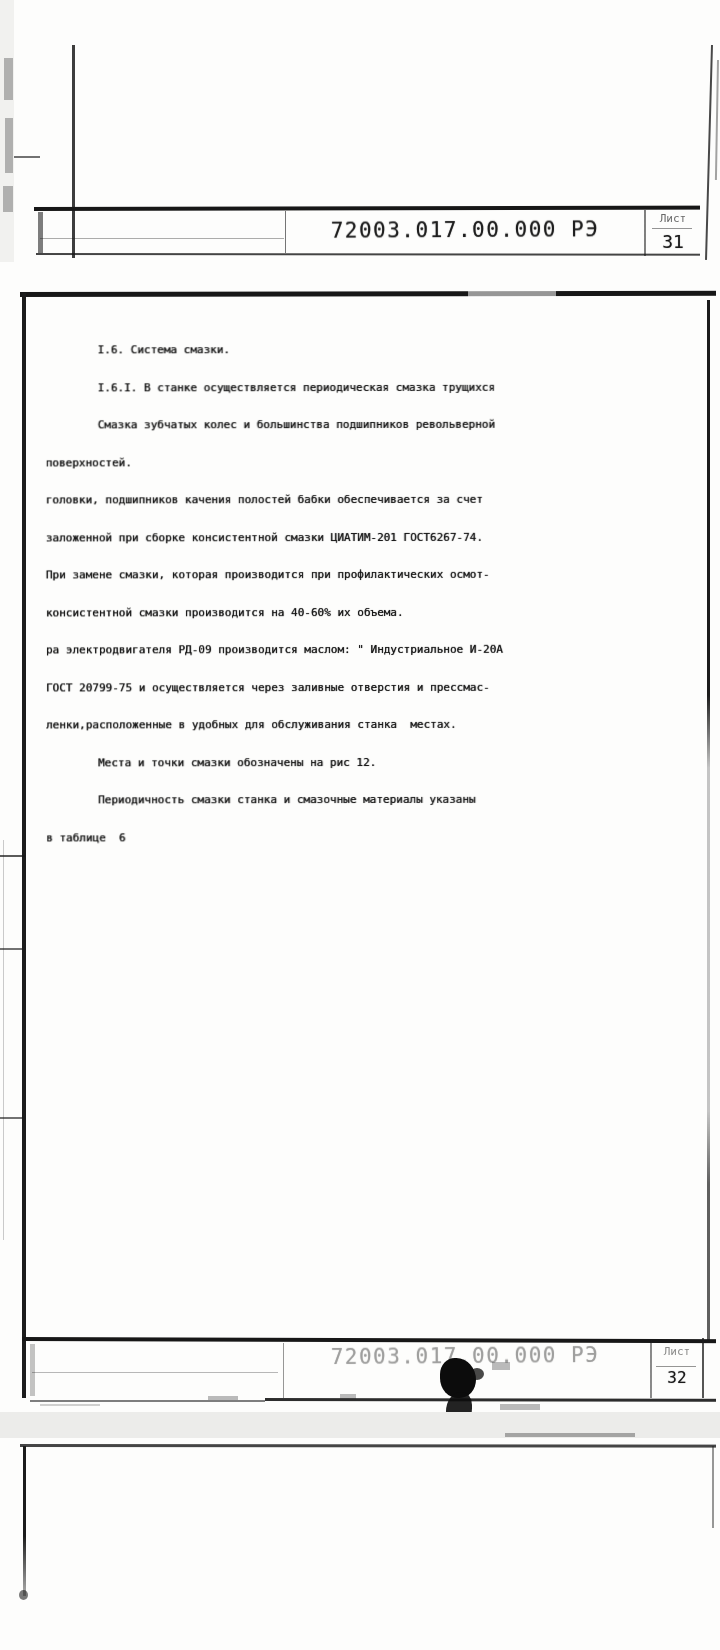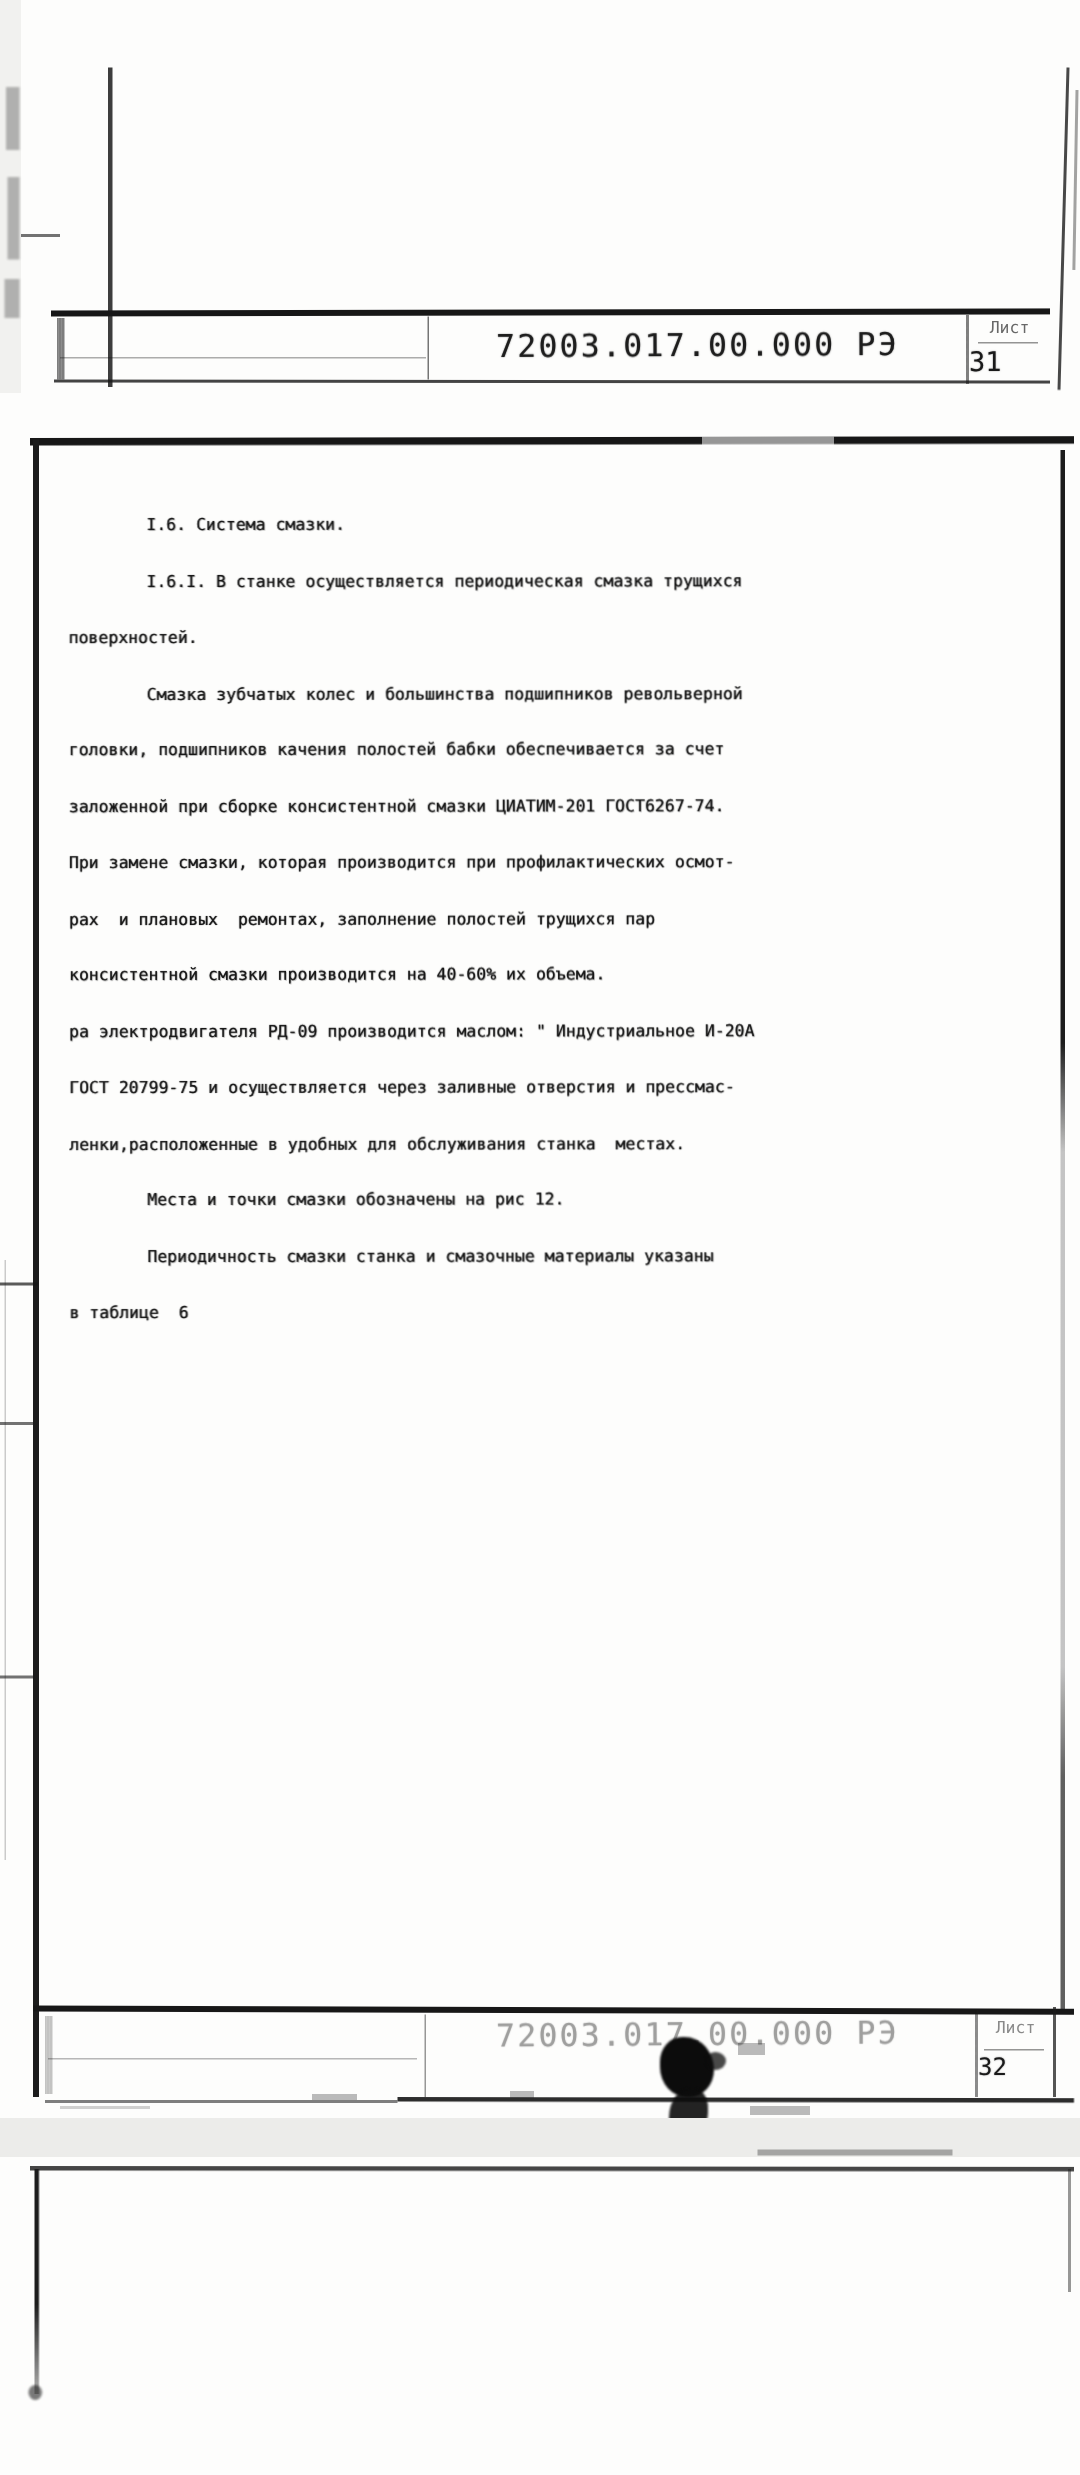--- a/index.html
+++ b/index.html
@@ -23,21 +23,21 @@
   .stamp-cell .lbl{
     position:absolute;bottom:1px;left:0;right:0;text-align:center;
     font-size:8.5px;letter-spacing:0;color:#222;opacity:.6;filter:blur(.3px);white-space:nowrap;overflow:hidden;
   }
   .stamp-cell .dash{position:absolute;top:10px;left:15%;height:2px;background:#2e2e2e;opacity:.55;filter:blur(.4px);}
   .docnum{
     position:absolute;text-align:center;font-size:21px;letter-spacing:1.5px;
     color:#1d1d1d;text-shadow:0 0 1px rgba(0,0,0,.55);filter:blur(.25px);white-space:nowrap;
   }
   .sheet-label{position:absolute;text-align:center;font-size:11px;color:#2a2a2a;filter:blur(.35px);}
-  .sheet-num{position:absolute;font-size:18px;color:#1a1a1a;text-shadow:0 0 1px rgba(0,0,0,.5);filter:blur(.25px);}
+  .sheet-num{position:absolute;text-align:center;font-size:18px;color:#1a1a1a;text-shadow:0 0 1px rgba(0,0,0,.5);filter:blur(.25px);}
   
   .body-text{
     position:absolute;left:46px;top:331px;width:660px;height:610px;overflow:hidden;
     font-size:11px;line-height:37.5px;color:#1b1b1b;
     text-shadow:0 0 .7px rgba(0,0,0,.75), .6px .4px 0 rgba(0,0,0,.18);
     filter:blur(.22px) contrast(1.05);
     transform:rotate(-.08deg);
   }
   .line{height:37.5px;white-space:pre;overflow:hidden;}
   .line.indent{padding-left:52px;}
@@ -113,26 +113,25 @@
     <div class="hline" style="left:0;top:855px;width:25px;height:2px;opacity:.7;"></div>
     <div class="hline" style="left:0;top:948px;width:22px;height:2px;opacity:.6;"></div>
     <div class="hline" style="left:0;top:1117px;width:23px;height:2px;opacity:.6;"></div>
     <div class="vline" style="left:3px;top:840px;width:1px;height:400px;opacity:.22;"></div>
   </div>
 
   <div class="body-text">
 
   <div class="line indent">I.6. Система смазки.</div>
       <div class="line indent">I.6.I. В станке осуществляется периодическая смазка трущихся</div>
+      <div class="line indent">Смазка зубчатых колес и большинства подшипников револьверной</div>
       <div class="line">поверхностей.</div>
-      <div class="line indent">Смазка зубчатых колес и большинства подшипников револьверной</div>
       <div class="line">головки, подшипников качения полостей бабки обеспечивается за счет</div>
       <div class="line">заложенной при сборке консистентной смазки ЦИАТИМ-201 ГОСТ6267-74.</div>
       <div class="line">При замене смазки, которая производится при профилактических осмот-</div>
-      <div class="line">рах  и плановых  ремонтах, заполнение полостей трущихся пар</div>
       <div class="line">консистентной смазки производится на 40-60% их объема.</div>
       <div class="line">ра электродвигателя РД-09 производится маслом: " Индустриальное И-20А</div>
       <div class="line">ГОСТ 20799-75 и осуществляется через заливные отверстия и прессмас-</div>
       <div class="line">ленки,расположенные в удобных для обслуживания станка  местах.</div>
       <div class="line indent">Места и точки смазки обозначены на рис 12.</div>
       <div class="line indent">Периодичность смазки станка и смазочные материалы указаны</div>
       <div class="line">в таблице  6</div>
     </div>
 
   <div>

